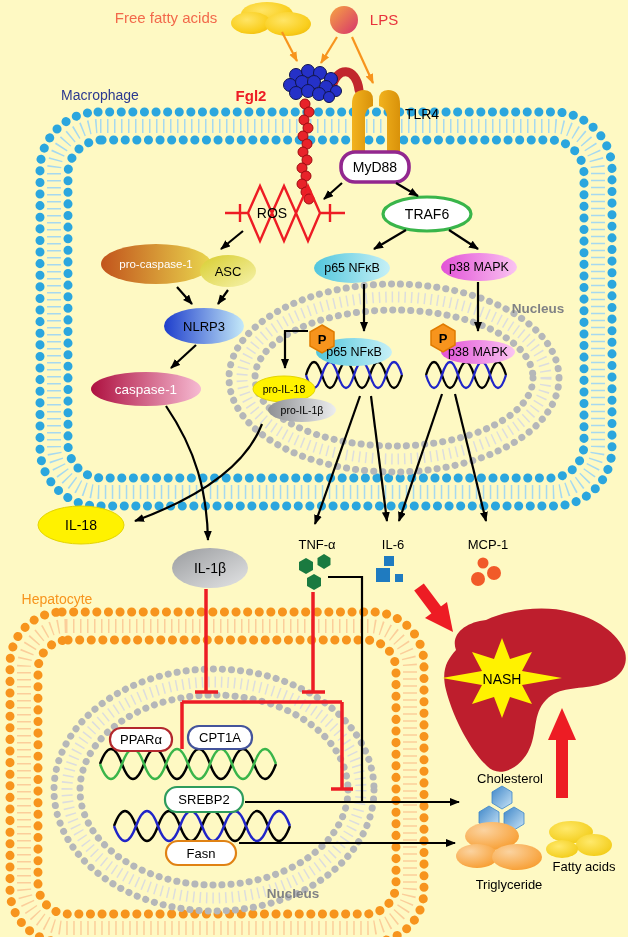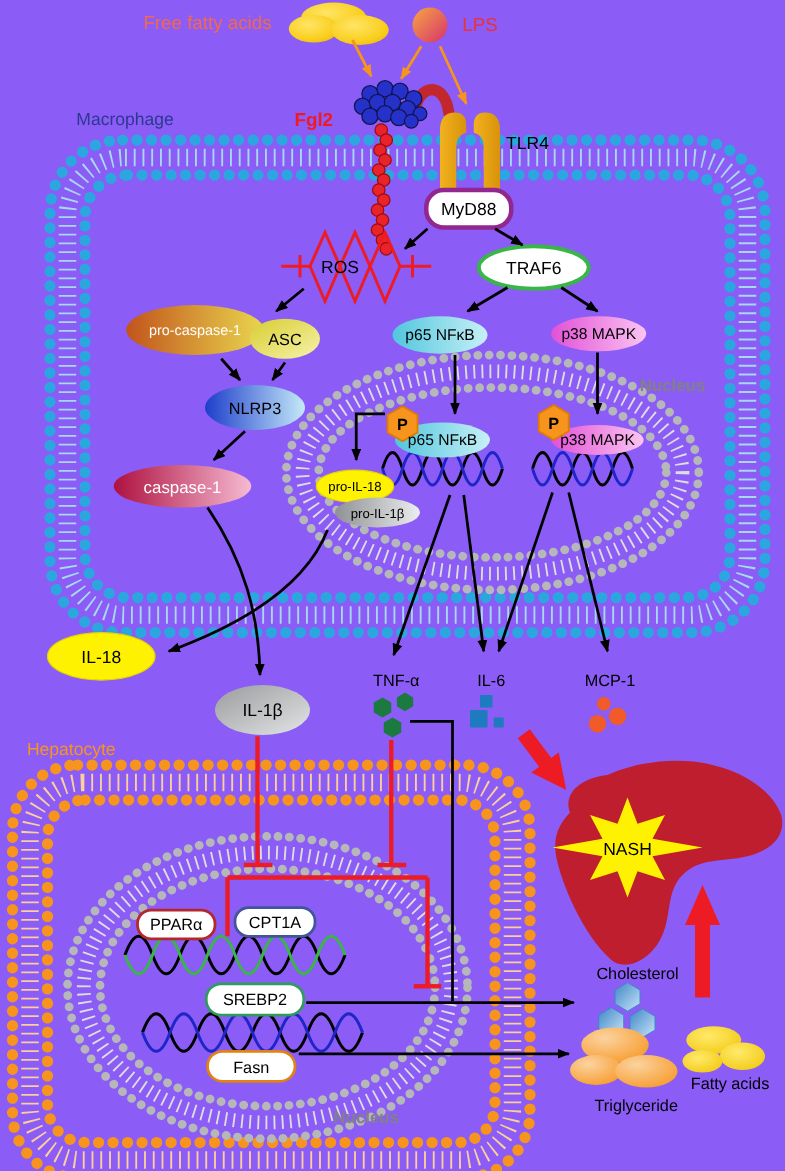--- a/index.html
+++ b/index.html
@@ -1,16 +1,16 @@
 <!DOCTYPE html>
 <html><head>
 <meta charset="utf-8">
 <style>
   html,body{margin:0;padding:0;background:#fff;}
-  .stage{width:628px;height:937px;position:relative;background:#8b5cf6;overflow:hidden;}
+  .stage{width:628px;height:937px;position:relative;background:#fef9c3;overflow:hidden;}
   svg{display:block;}
   svg text{font-family:"Liberation Sans","DejaVu Sans",sans-serif;}
   .bold{font-weight:bold;}
 </style>
 </head>
 <body>
 
 <div class="stage">
 <svg width="628" height="937" viewBox="0 0 628 937">
   <defs>

